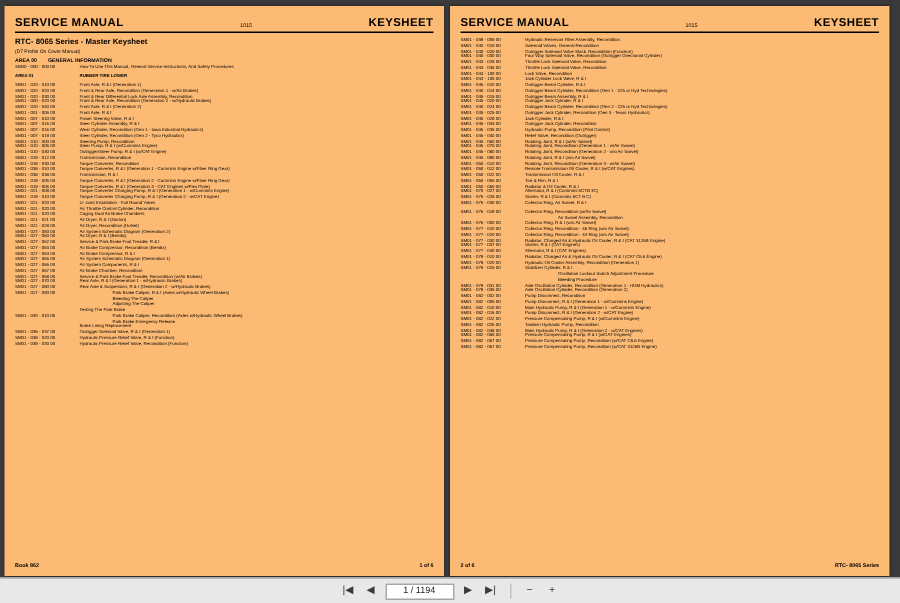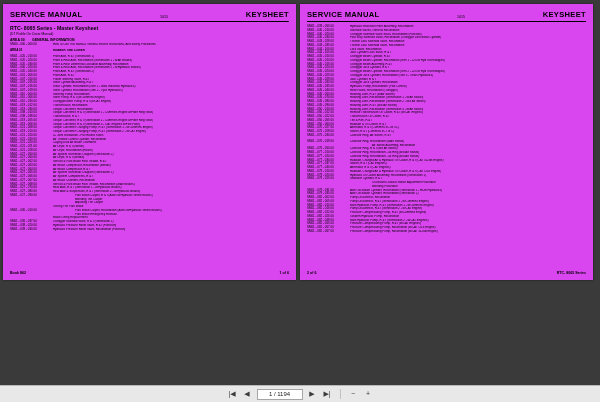--- a/index.html
+++ b/index.html
@@ -22,23 +22,23 @@
     left: 0; top: 0;
     width: 600px;
     height: 386px;
     display: flex;
     gap: 4px;
     padding: 4px 3px 0 3px;
     box-sizing: border-box;
   }
   .page {
     position: relative;
-    background: #d946ef;
+    background: #fdba74;
     width: 293px;
-    height: 276px;
+    height: 380px;
     box-sizing: border-box;
     box-shadow: 0 0 2px rgba(0,0,0,0.6);
     overflow: hidden;
   }
   .page-inner {
     position: absolute;
     left: 7px; right: 7px;
     top: 6px; bottom: 4px;
   }
   .page-head {

